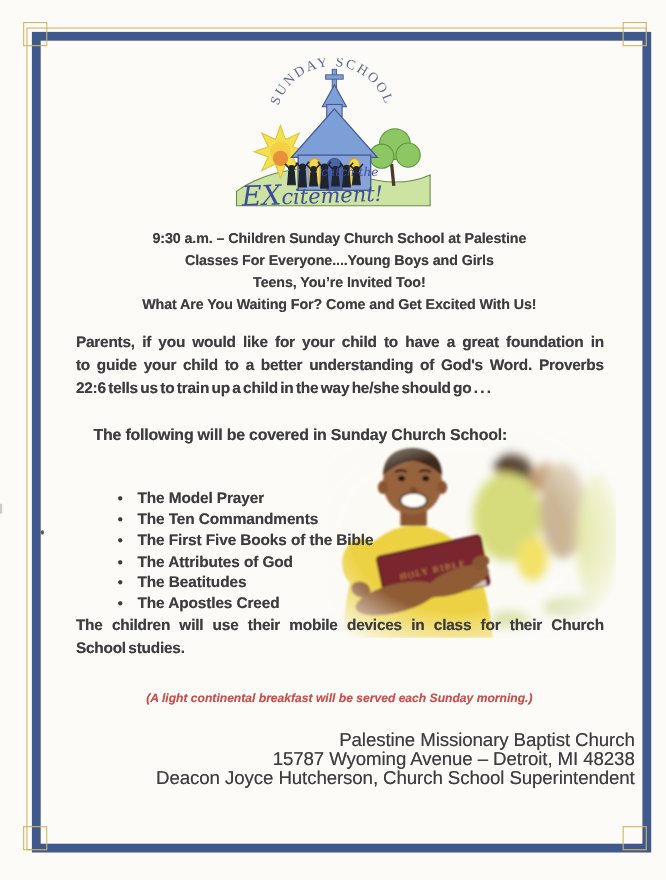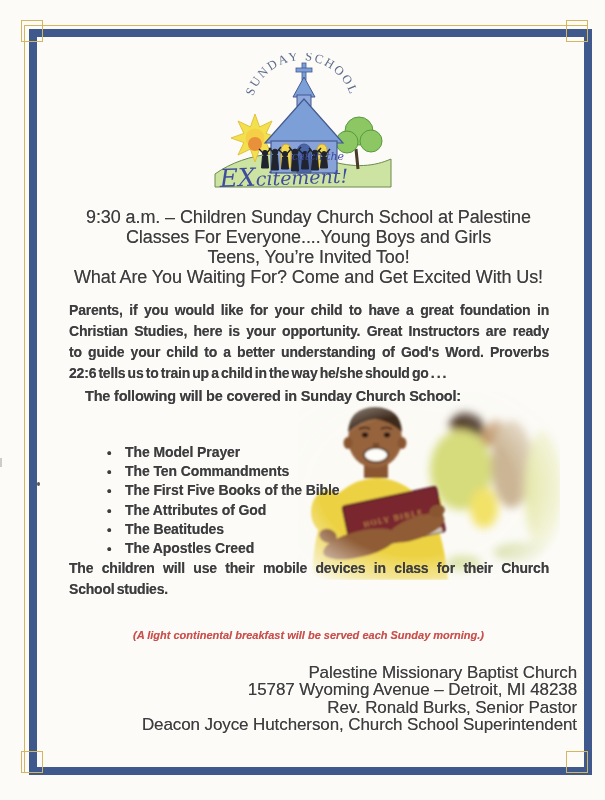--- a/index.html
+++ b/index.html
@@ -26,21 +26,21 @@
   .knot.tl{left:21px;top:20px;}
   .knot.tr{left:566px;top:20px;}
   .knot.bl{left:21px;top:751px;}
   .knot.br{left:566px;top:751px;}
   
   .logo{position:absolute;left:207px;top:53px;width:190px;height:148px;z-index:3;}
   
   .scantxt{text-shadow:0 0 .6px rgba(60,60,62,.65);}
   .header-block{
     position:absolute;top:207px;left:40px;right:28px;z-index:2;
-    text-align:center;font-weight:normal;font-size:18px;line-height:20px;
+    text-align:center;font-weight:bold;font-size:13px;line-height:20px;
     letter-spacing:-0.1px;
   }
   .para{
     position:absolute;left:69px;width:480px;z-index:2;
     font-weight:bold;font-size:14px;letter-spacing:-0.2px;word-spacing:-1.5px;
   }
   .jline{text-align:justify;text-align-last:justify;overflow:hidden;}
   .jline.last{text-align:left;text-align-last:left;}
   .intro{top:300px;line-height:21px;}
   .covered-heading{
@@ -167,21 +167,20 @@
 
 <div class="header-block scantxt">
   <div>9:30 a.m. – Children Sunday Church School at Palestine</div>
   <div>Classes For Everyone....Young Boys and Girls</div>
   <div>Teens, You’re Invited Too!</div>
   <div>What Are You Waiting For? Come and Get Excited With Us!</div>
 </div>
 
 <div class="para intro scantxt">
   <div class="jline">Parents, if you would like for your child to have a great foundation in</div>
-  <div class="jline">Christian Studies, here is your opportunity. Great Instructors are ready</div>
   <div class="jline">to guide your child to a better understanding of God's Word. Proverbs</div>
   <div class="jline last">22:6 tells us to train up a child in the way he/she should go . . .</div>
 </div>
 
 <div class="covered-heading scantxt">The following will be covered in Sunday Church School:</div>
 
 <ul class="topics scantxt">
     <li>The Model Prayer</li>
     <li>The Ten Commandments</li>
     <li>The First Five Books of the Bible</li>
@@ -251,18 +250,17 @@
 <div class="para devices scantxt">
   <div class="jline">The children will use their mobile devices in class for their Church</div>
   <div class="jline last">School studies.</div>
 </div>
 
 <div class="breakfast">(A light continental breakfast will be served each Sunday morning.)</div>
 
 <div class="footer-block scantxt">
   <div>Palestine Missionary Baptist Church</div>
   <div>15787 Wyoming Avenue – Detroit, MI 48238</div>
-  <div>Rev. Ronald Burks, Senior Pastor</div>
   <div>Deacon Joyce Hutcherson, Church School Superintendent</div>
 </div>
 
 <div class="speck"></div>
 <div class="edge-mark"></div>
 
 </body></html>

